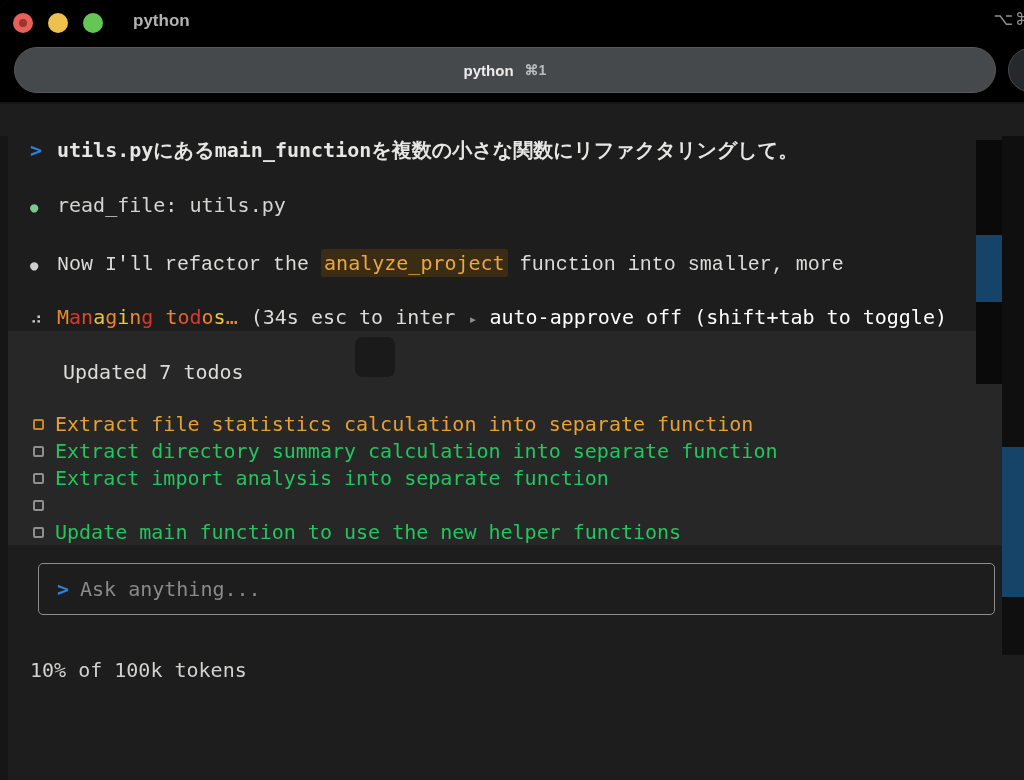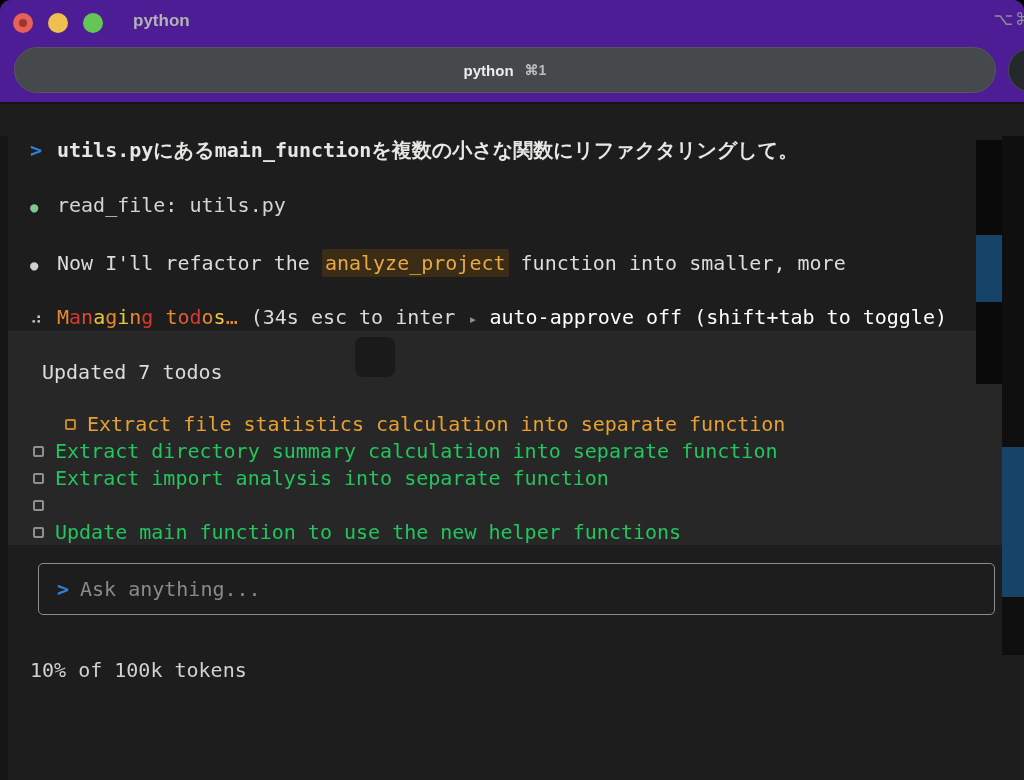--- a/index.html
+++ b/index.html
@@ -1,21 +1,21 @@
 <!DOCTYPE html>
 <html><head>
 <meta charset="utf-8">
 <style>
   html,body{margin:0;padding:0;background:#000;}
   body{width:1024px;height:780px;overflow:hidden;}
   .window{width:1024px;height:780px;border-radius:11px 11px 0 0;overflow:hidden;
           background:#1d1d1d;font-family:"DejaVu Sans Mono",monospace;}
 
   
-  header{height:104px;background:#4c1d95;position:relative;box-sizing:border-box;
+  header{height:104px;background:#000000;position:relative;box-sizing:border-box;
          border-bottom:2px solid #151515;}
   .traffic-lights{position:absolute;top:13px;left:13px;display:flex;gap:15px;}
   .tl{width:20px;height:20px;border-radius:50%;display:inline-block;position:relative;}
   .tl.red{background:#e5615a;}
   .tl-dot{position:absolute;inset:6px;border-radius:50%;background:#9c352c;}
   .tl.yellow{background:#eec04d;}
   .tl.green{background:#63c655;}
   .win-title{position:absolute;left:133px;top:11px;font-family:"Liberation Sans",sans-serif;
              font-weight:bold;font-size:17px;color:#b2b2b2;}
   .shortcut-hint{position:absolute;right:-10px;top:9px;font-size:17px;color:#8f8f8f;
@@ -38,37 +38,37 @@
   .prompt-mark{color:#2f80d8;font-weight:bold;}
   .bold{font-weight:bold;color:#e6e6e4;}
   .bullet-green{color:#7ec98f;font-size:14px;}
   .bullet-white{color:#cfcfcd;font-size:14px;}
   .r1{margin-top:32px;}
   .r2{margin-top:27px;color:#d4d4d2;}
   .tool-panel{margin:9px 0 0 58px;width:918px;height:69px;background:#292929;display:flex;
               align-items:center;padding-left:22px;box-sizing:border-box;color:#d2d2d0;
               white-space:nowrap;}
   .r3{margin-top:30px;}
-  .r3 .plain{color:#dcdcda;}
+  .r3 .plain{color:#dcdcda;font-family:Liberation Mono, monospace;}
   .code-chip{color:#e9a843;background:#3a2c15;padding:2px 3px;border-radius:2px;}
   .r4{margin-top:26px;}
   .spinner{color:#c9c9c7;font-size:17px;}
   .timer{color:#dadad8;margin-left:13px;}
   .caret{color:#8f8f8f;font-size:15px;margin-left:13px;}
   .status-right{color:#ffffff;margin-left:12px;}
 
   
   .todos-panel{margin-left:8px;width:994px;height:214px;background:#272727;position:relative;
                box-sizing:border-box;}
-  .todos-header{padding:27px 0 0 34px;height:28px;line-height:28px;color:#dcdcda;}
+  .todos-header{padding:27px 0 0 22px;height:28px;line-height:28px;color:#dcdcda;margin-left:33px;}
   .todo-list{margin-top:25px;}
   .todo{height:27px;line-height:27px;padding-left:25px;white-space:nowrap;color:#22c55e;}
   .todo .cb{display:inline-block;width:11px;height:11px;border:2px solid #8f8f8f;border-radius:2px;
             margin-right:11px;box-sizing:border-box;vertical-align:1px;}
-  .todo.active{color:#e8a030;margin-left:32px;}
+  .todo.active{color:#e8a030;}
   .todo.active .cb{border-color:#c8862a;}
   .artifact{position:absolute;left:347px;top:6px;width:40px;height:40px;background:#1a1a1a;
             border-radius:8px;}
 
   
   .ask-box{margin:18px 0 0 38px;width:957px;height:52px;border:1px solid #8b8e90;border-radius:5px;
            box-sizing:border-box;display:flex;align-items:center;padding-left:18px;background:#1d1d1d;}
   .ask-box .marker{width:23px;}
   .ask-input{background:transparent;border:none;outline:none;color:#fde047;font:inherit;flex:1;
              padding:0;}

